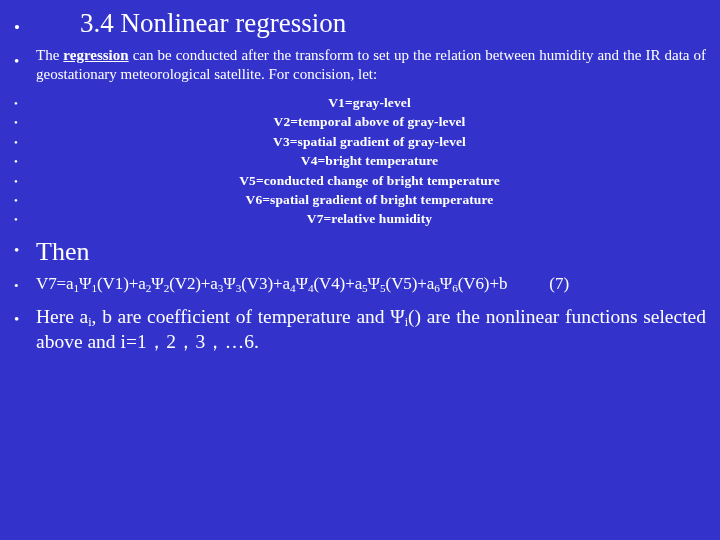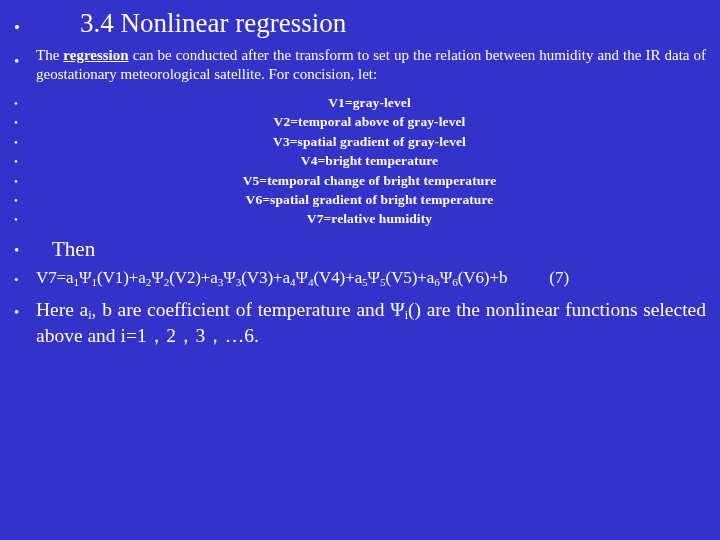--- a/index.html
+++ b/index.html
@@ -99,24 +99,23 @@
   
   .lvl1-then {
     margin-top: 7px;
   }
   .lvl1-then .bullet {
     font-size: 15px;
     width: 22px;
     padding-top: 7px;
   }
   .lvl1-then .body-text {
-    font-size: 21px;
+    font-size: 26px;
     line-height: 1.25;
     text-align: left;
-    margin-left: 16px;
   }
 
   
   .lvl1-formula {
     margin-top: 5px;
   }
   .lvl1-formula .bullet {
     font-size: 13px;
     width: 22px;
     padding-top: 6px;
@@ -194,21 +193,21 @@
     <div class="lvl2-item">
       <span class="bullet">•</span>
       <div class="body-text">V3=spatial gradient of gray-level</div>
     </div>
     <div class="lvl2-item">
       <span class="bullet">•</span>
       <div class="body-text">V4=bright temperature</div>
     </div>
     <div class="lvl2-item">
       <span class="bullet">•</span>
-      <div class="body-text">V5=temporal change of bright temperature</div>
+      <div class="body-text">V5=conducted change of bright temperature</div>
     </div>
     <div class="lvl2-item">
       <span class="bullet">•</span>
       <div class="body-text">V6=spatial gradient of bright temperature</div>
     </div>
     <div class="lvl2-item">
       <span class="bullet">•</span>
       <div class="body-text">V7=relative humidity</div>
     </div>
   </div>

